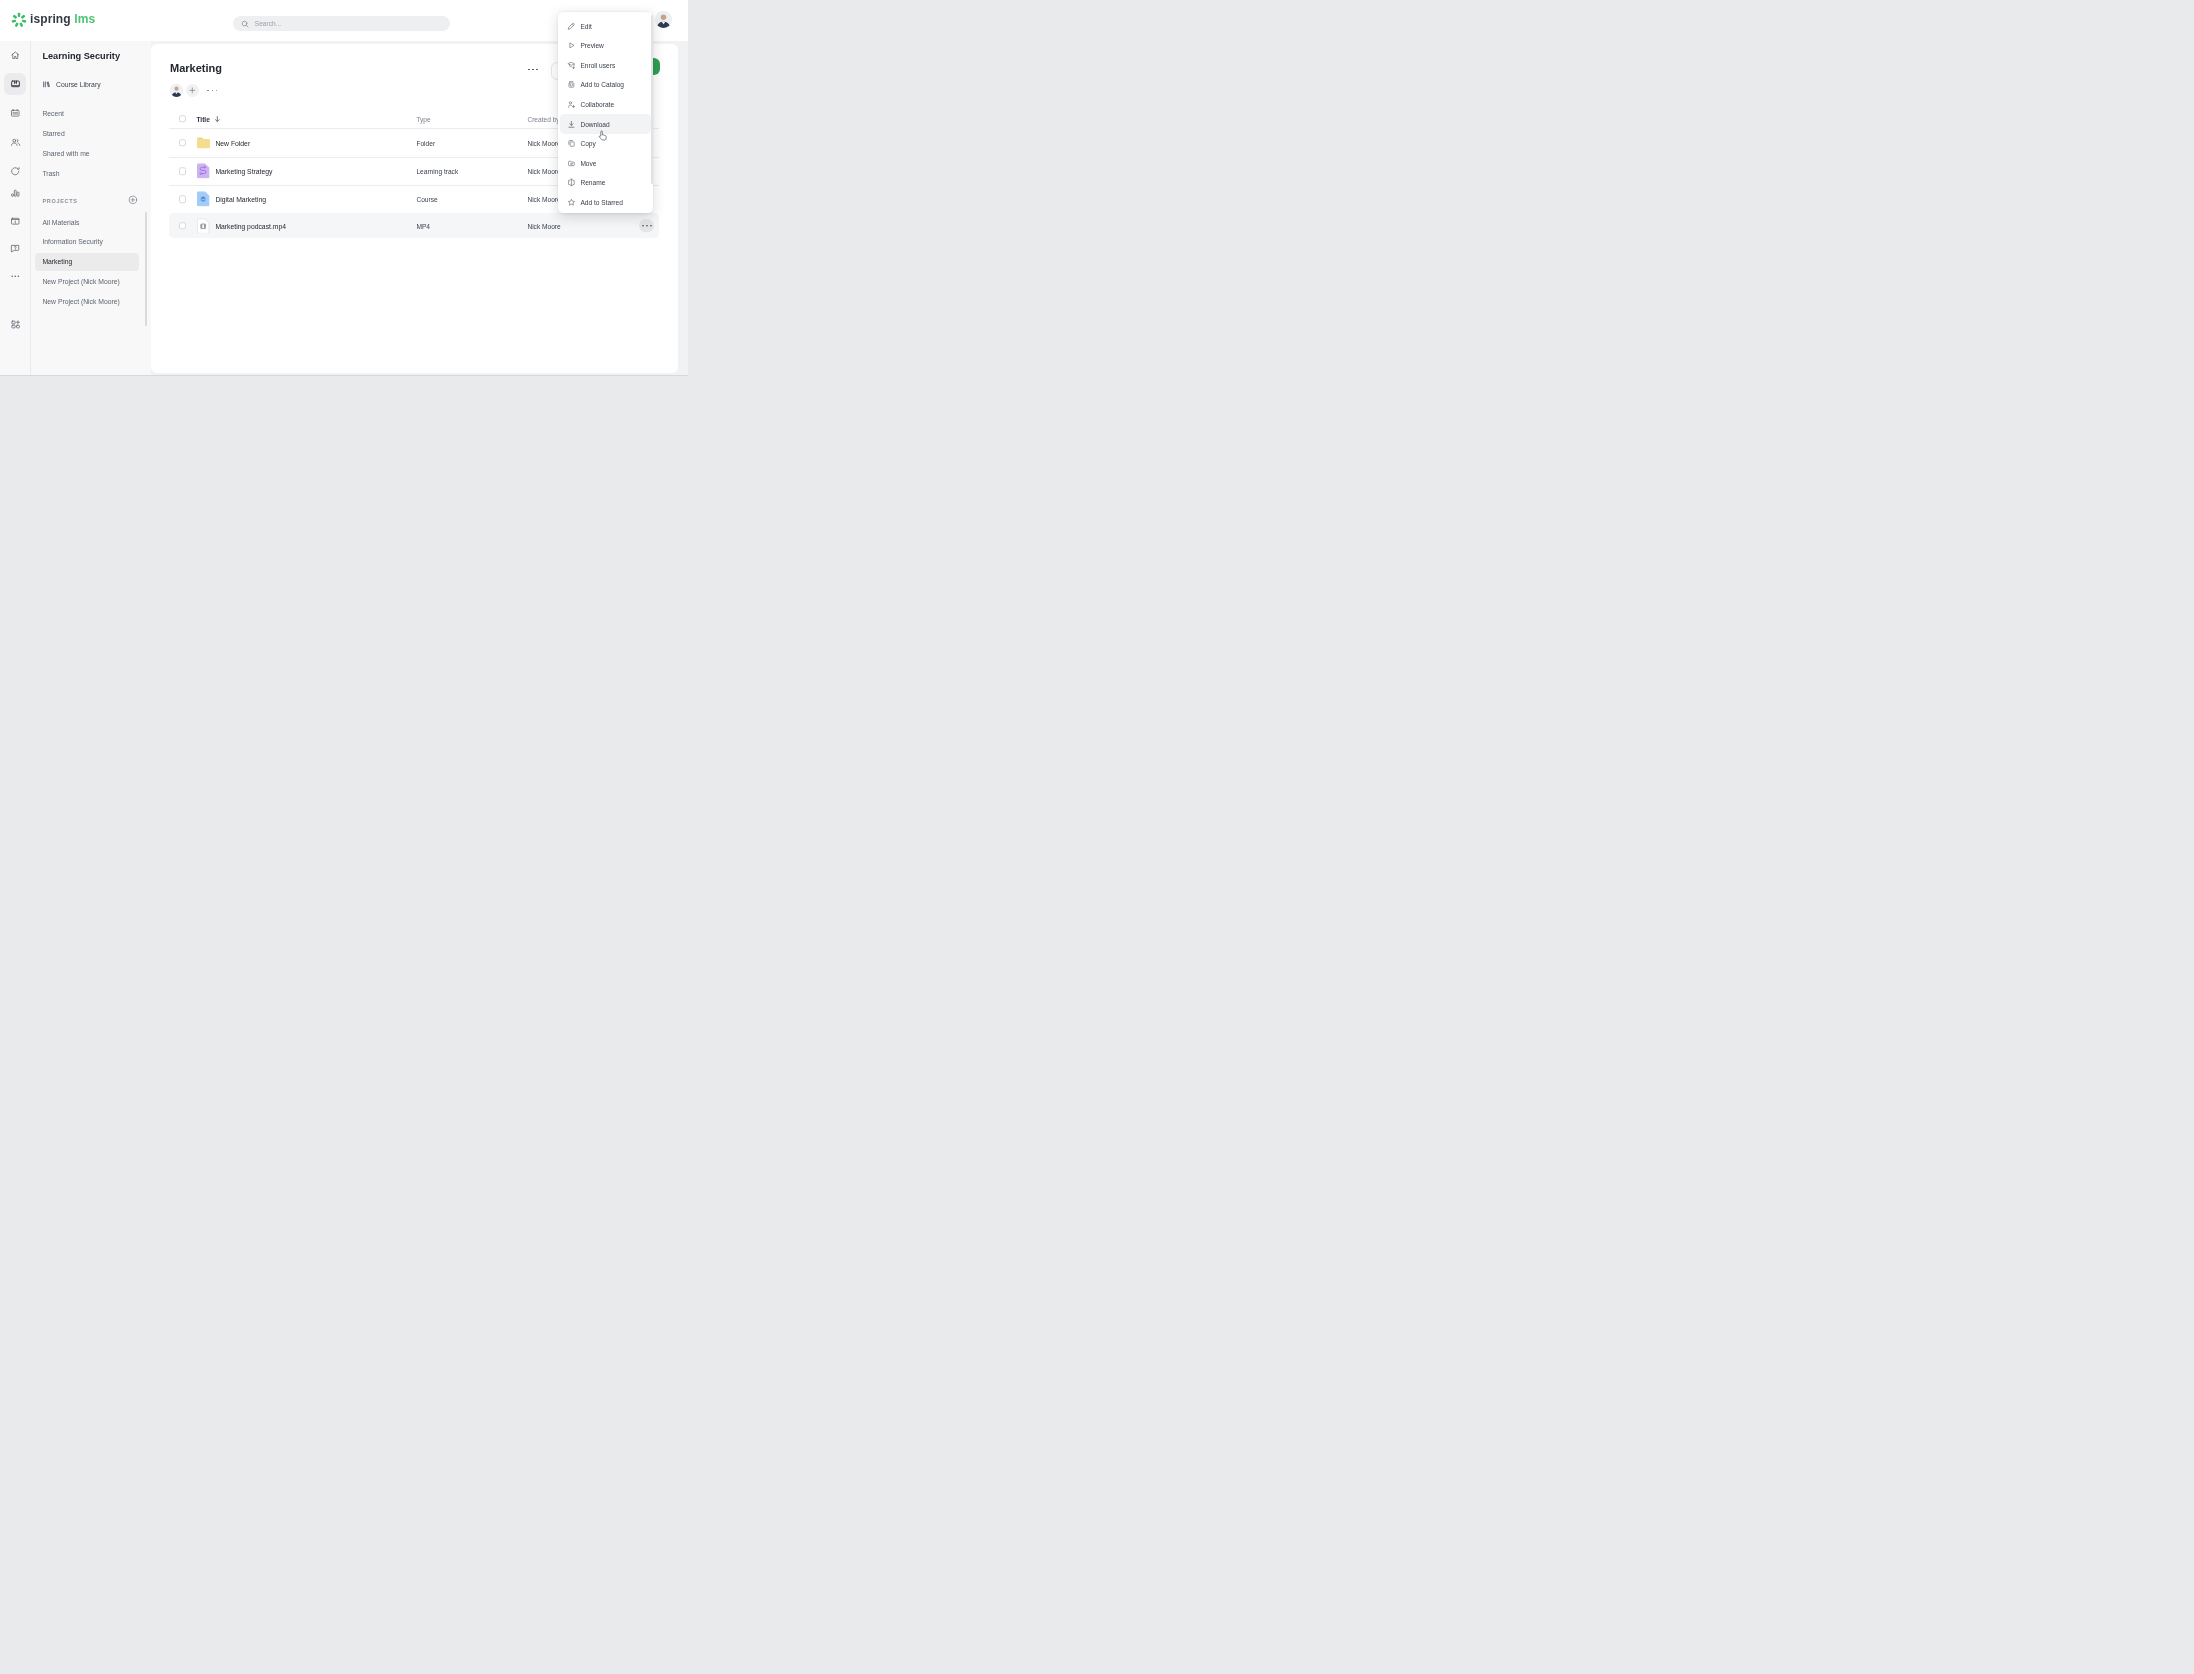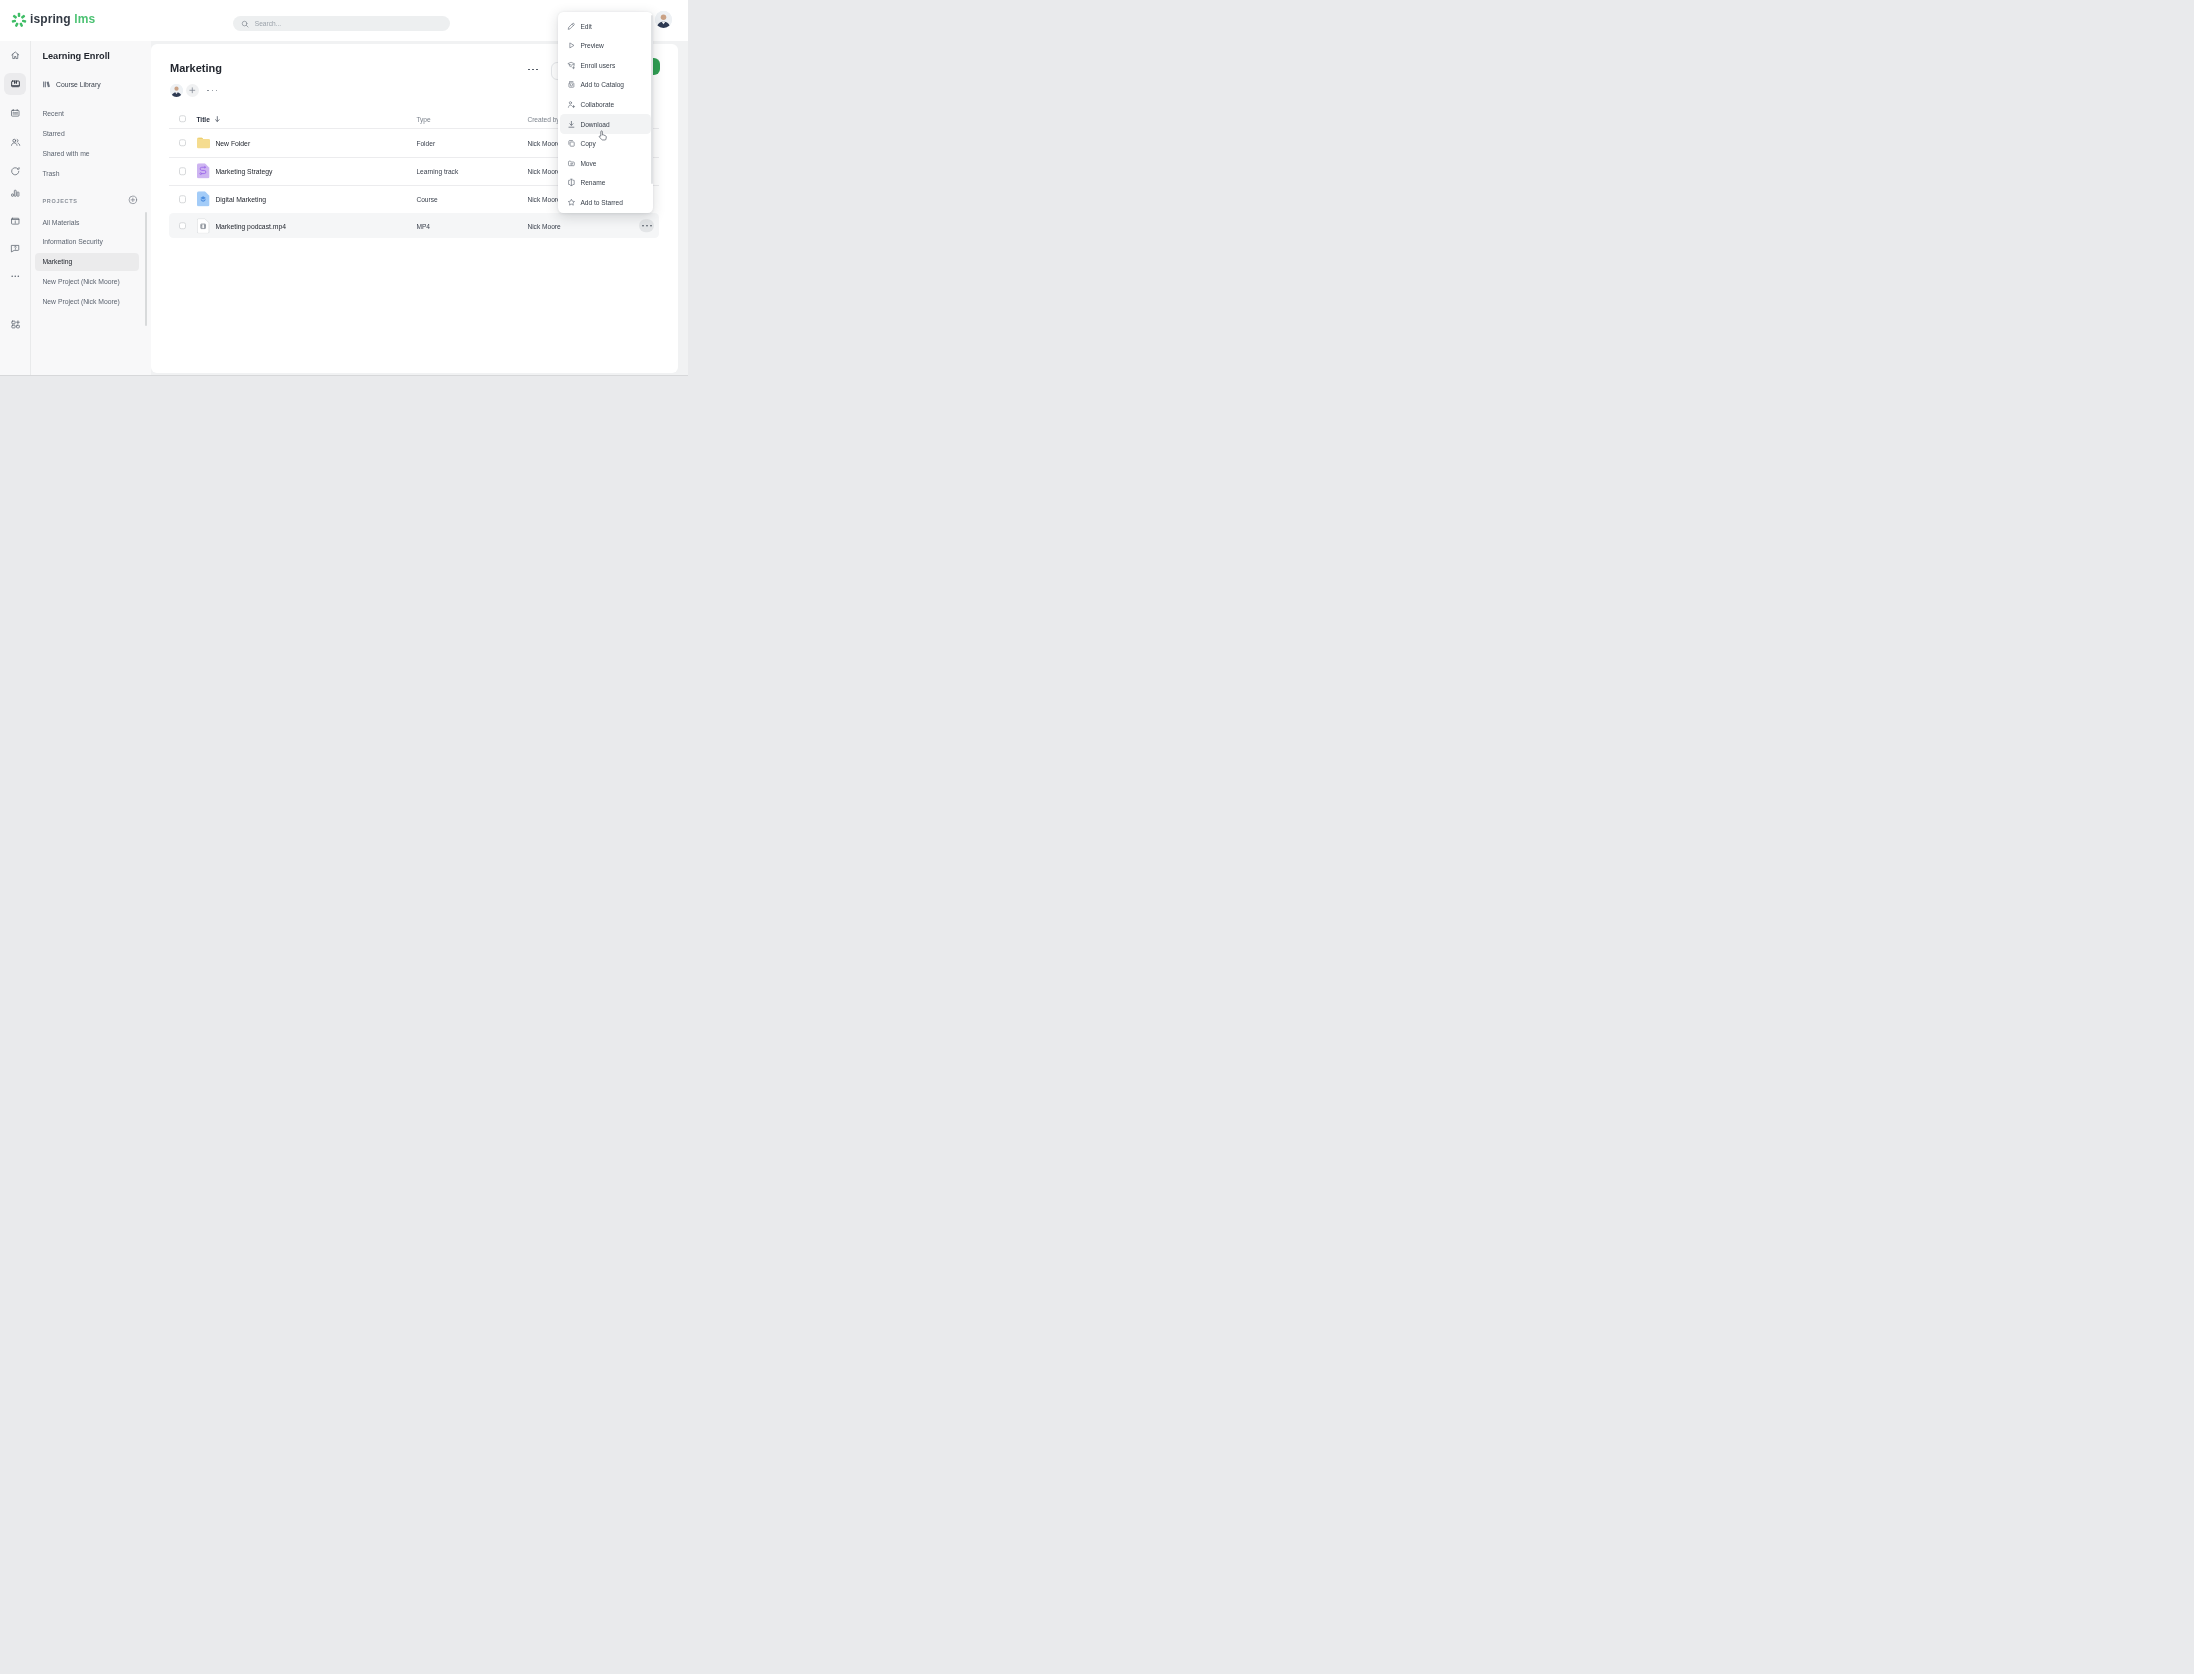--- a/index.html
+++ b/index.html
@@ -197,21 +197,21 @@
       <svg width="11" height="11" viewBox="0 0 24 24" fill="none" stroke="#59616c" stroke-width="1.7" stroke-linecap="round">
         <rect x="4" y="4.6" width="7.2" height="5.8" rx="1.4"></rect>
         <rect x="4" y="13.6" width="7.2" height="5.8" rx="1.4"></rect>
         <rect x="14.2" y="13.6" width="6.2" height="5.8" rx="1.4"></rect>
         <path d="M17.3 4v6M14.3 7h6"></path>
       </svg>
     </div>
   </div>
 
   <div id="sidebar" class="abs">
-    <div id="sidebar-title" class="abs">Learning Enroll</div>
+    <div id="sidebar-title" class="abs">Learning Security</div>
 
     <div class="side-item dark" style="top:39px;">
       <span>
         <svg width="8.8" height="8.8" viewBox="0 0 20 20" fill="#6e7580">
           <rect x="2.6" y="3.6" width="2.4" height="12.8" rx="0.6"></rect>
           <rect x="6.4" y="3.6" width="2.4" height="12.8" rx="0.6"></rect>
           <path d="M10.4 4.8l4.6-1.2 3 11.6-4.6 1.2z"></path>
         </svg>
       </span>
       <span>Course Library</span>

